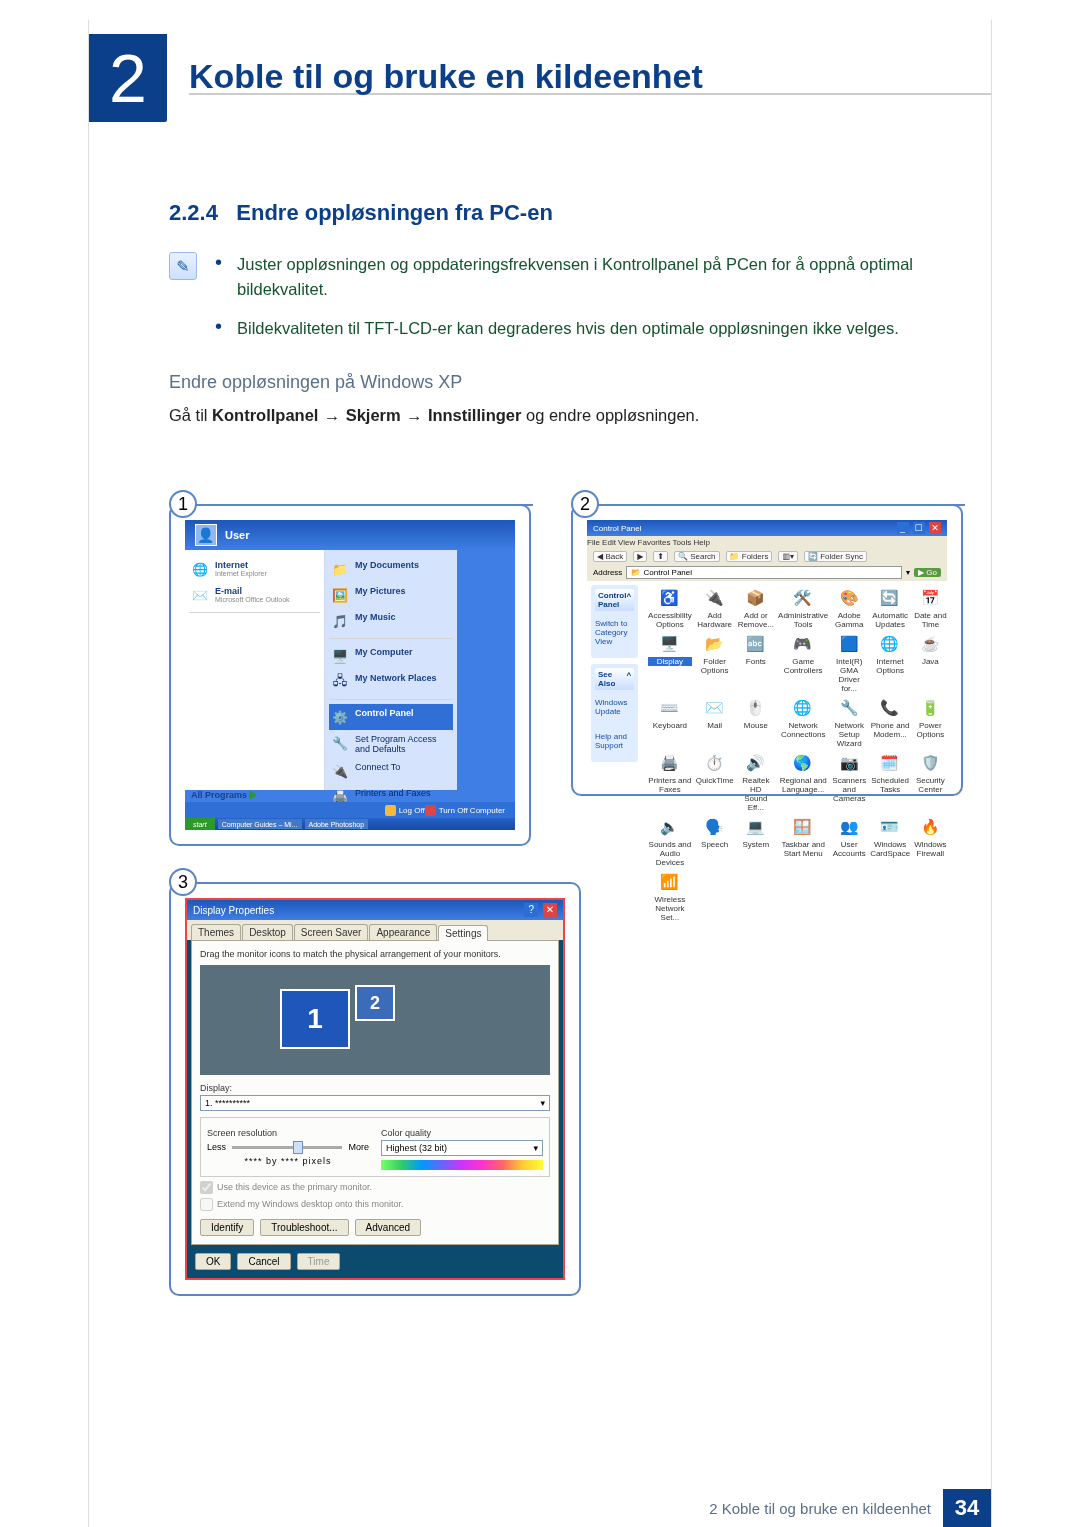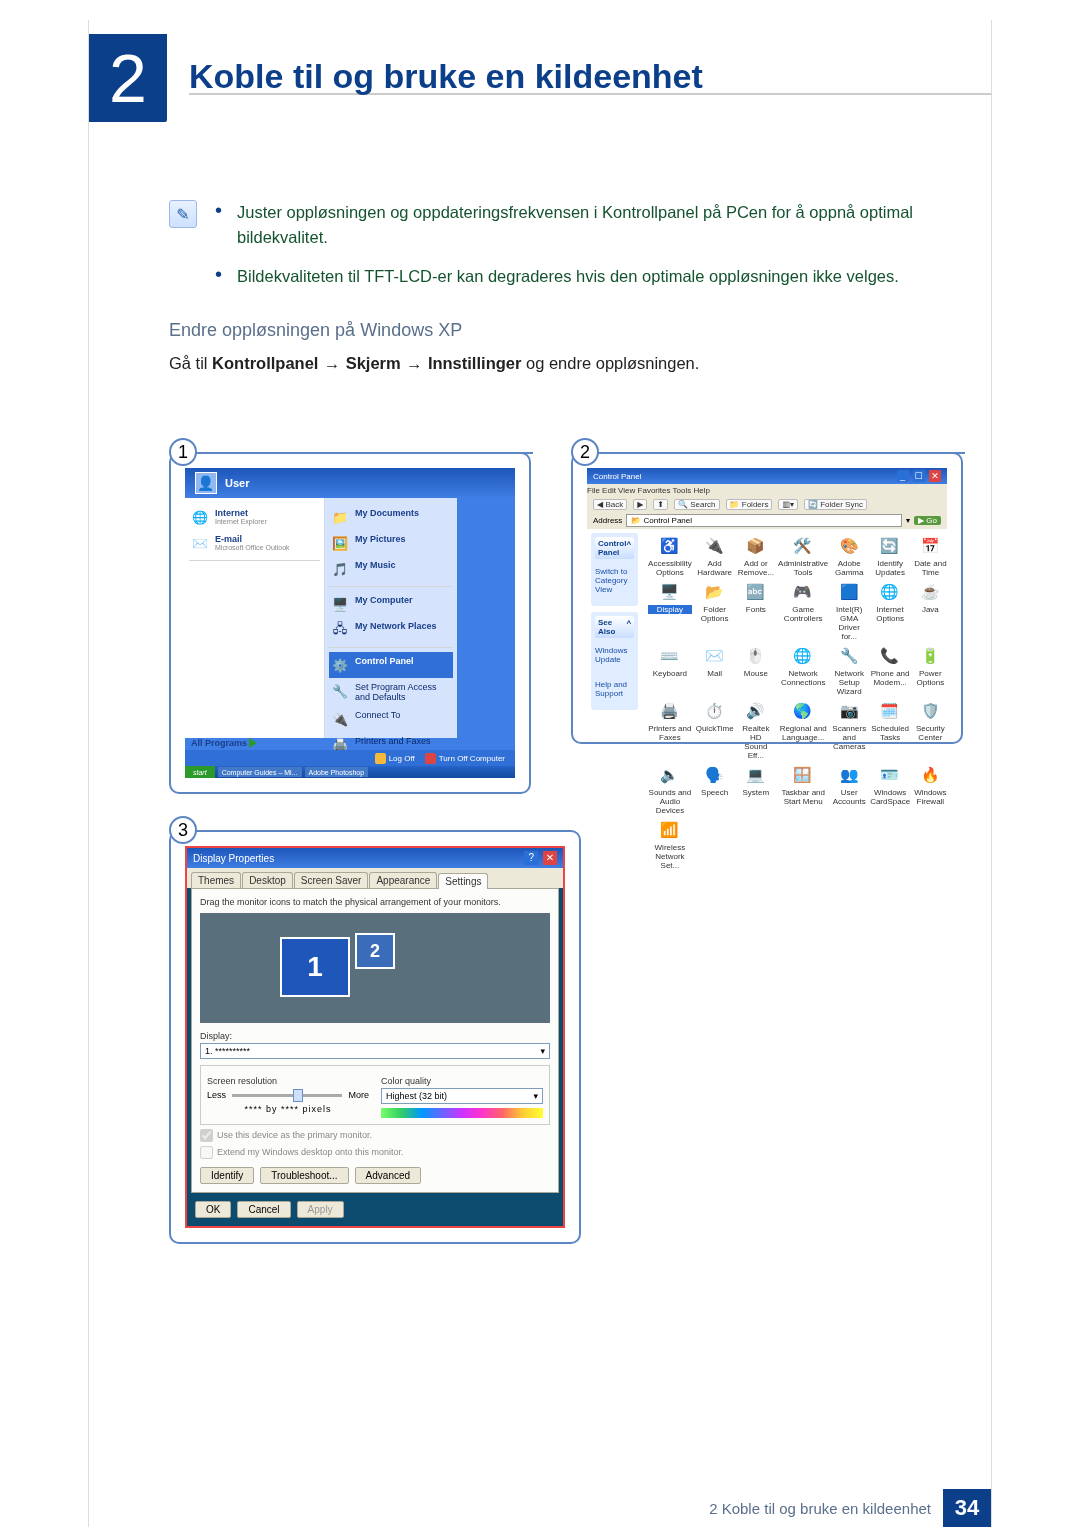--- a/index.html
+++ b/index.html
@@ -228,21 +228,21 @@
     font-size:9px; color:#1a3f8a; font-weight:700;
     display:flex; align-items:flex-start; gap:2px;
   }
   .sm-allprog .tri {
     width:0;height:0;border-left:8px solid #2b9a2b;
     border-top:5px solid transparent;border-bottom:5px solid transparent;
   }
   .sm-footer {
     position:absolute; bottom:12px; left:0; right:0;
     height: 16px; background:#2f6fd6;
-    display:flex; justify-content:flex-end; gap:10px;
+    display:flex; justify-content:flex-end; 
     align-items:center; padding-right:10px;
     font-size:8px; color:#fff;
   }
   .sm-footer span .ic2 { width:11px;height:11px;background:#f6b93b;border-radius:2px;display:inline-block;margin-right:3px;vertical-align:middle;}
   .sm-footer .off .ic2 { background:#d44;}
   .sm-taskbar {
     position:absolute; bottom:0; left:0; right:0;
     height: 12px; background: linear-gradient(#2563c9,#144a9f);
     display:flex; align-items:center; gap:3px;
     font-size:7px; color:#fff;
@@ -351,20 +351,24 @@
 <body>
 
 <div class="page">
 
   <div class="top-bar">
     <div class="chapter-badge">2</div>
     <div class="chapter-title">Koble til og bruke en kildeenhet</div>
   </div>
 
   <div class="content">
+    <div class="section-heading">
+      <span>2.2.4</span>&nbsp;&nbsp;
+      <span>Endre oppløsningen fra PC-en</span>
+    </div>
 
     <div class="note-row">
       <div class="note-icon">✎</div>
       <ul class="bullets">
         <li>Juster oppløsningen og oppdateringsfrekvensen i Kontrollpanel på PCen for å oppnå optimal bildekvalitet.</li>
         <li>Bildekvaliteten til TFT-LCD-er kan degraderes hvis den optimale oppløsningen ikke velges.</li>
       </ul>
     </div>
 
     <div class="sub-heading">Endre oppløsningen på Windows XP</div>
@@ -528,21 +532,21 @@
                   <div class="cp-icon">
                     <div class="gic">🛠️</div>
                     <div class="lbl">Administrative Tools</div>
                   </div>
                   <div class="cp-icon">
                     <div class="gic">🎨</div>
                     <div class="lbl">Adobe Gamma</div>
                   </div>
                   <div class="cp-icon">
                     <div class="gic">🔄</div>
-                    <div class="lbl">Identify Updates</div>
+                    <div class="lbl">Automatic Updates</div>
                   </div>
                   <div class="cp-icon">
                     <div class="gic">📅</div>
                     <div class="lbl">Date and Time</div>
                   </div>
                   <div class="cp-icon hl">
                     <div class="gic">🖥️</div>
                     <div class="lbl">Display</div>
                   </div>
                   <div class="cp-icon">
@@ -714,21 +718,21 @@
               <label class="dp-chk"><input type="checkbox" disabled="" style=""><span>Extend my Windows desktop onto this monitor.</span></label>
               <div class="dp-btnrow">
                 <span class="dp-btn">Identify</span>
                 <span class="dp-btn">Troubleshoot...</span>
                 <span class="dp-btn">Advanced</span>
               </div>
             </div>
             <div class="dp-btnrow" style="padding:0 8px 8px;">
               <span class="dp-btn">OK</span>
               <span class="dp-btn">Cancel</span>
-              <span class="dp-btn dis">Apply</span>
+              <span class="dp-btn dis">Time</span>
             </div>
           </div>
         </div>
       </div>
     </div>
 
   </div>
 
   <div class="footer">
     <span>2 Koble til og bruke en kildeenhet</span>

